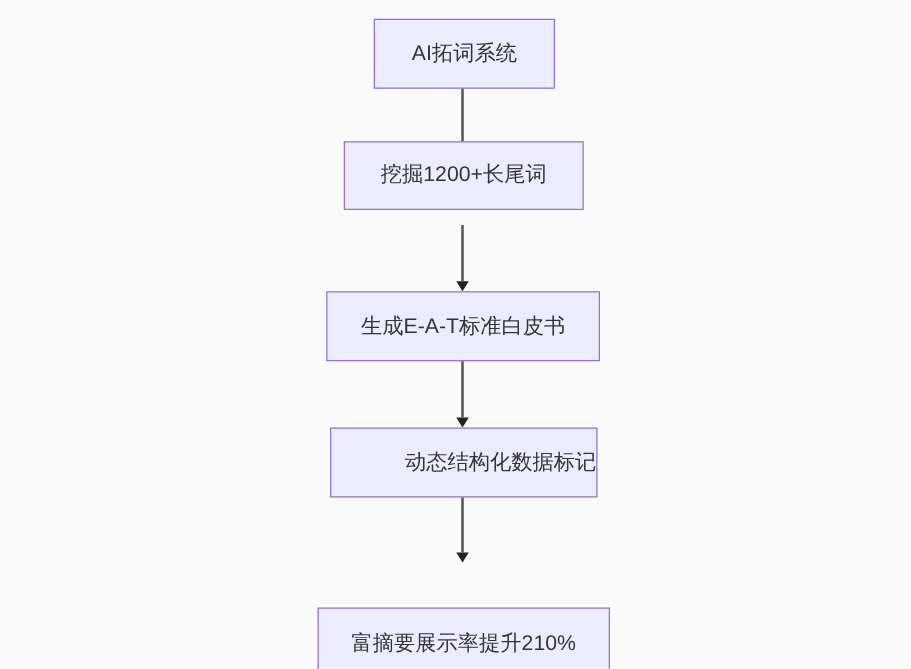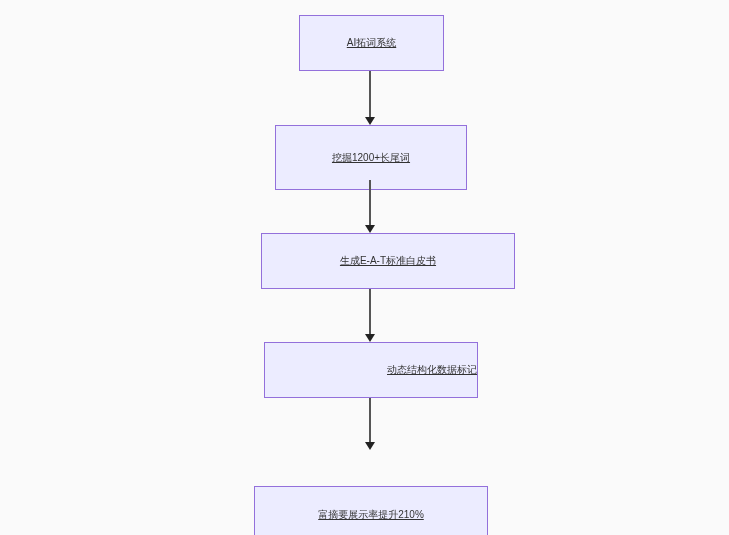--- a/index.html
+++ b/index.html
@@ -18,45 +18,44 @@
     position: absolute;
     box-sizing: border-box;
     background: var(--node-fill, #ECECFF);
     border: 1.5px solid var(--node-border, #9370DB);
     display: flex;
     align-items: center;
     justify-content: center;
   }
   .node-label {
     color: var(--node-text, #333333);
-    font-size: 10px;
+    font-size: 17px;
     line-height: 1.2;
     text-align: center;
     white-space: nowrap;
-    text-decoration: underline;
   }
   .edge-line {
     position: absolute;
     width: 2px;
     left: 369px;
     background: var(--edge-line, #555555);
   }
   .edge-head {
     position: absolute;
     left: 365px;
     width: 0;
     height: 0;
     border-left: 5px solid transparent;
     border-right: 5px solid transparent;
     border-top: 8px solid var(--arrowhead, #222222);
   }
   
   #node-0 { left: 299px; top: 15px;  width: 145px; height: 56px; }
-  #node-1 { left: 275px; top: 125px; width: 192px; height: 65px; }
-  #node-2 { left: 261px; top: 233px; width: 254px; height: 56px; align-items: center; }
+  #node-1 { left: 275px; top: 113px; width: 192px; height: 55px; }
+  #node-2 { left: 261px; top: 233px; width: 219px; height: 56px; align-items: center; }
   #node-3 { left: 264px; top: 342px; width: 214px; height: 56px; justify-content: flex-end; }
   #node-4 { left: 254px; top: 450px; width: 234px; height: 58px; margin-top: 36px; }
   
   #edge-line-0 { top: 71px;  height: 46px; }
   #edge-head-0 { top: 117px; }
   #edge-line-1 { top: 180px; height: 45px; }
   #edge-head-1 { top: 225px; }
   #edge-line-2 { top: 289px; height: 45px; }
   #edge-head-2 { top: 334px; }
   #edge-line-3 { top: 398px; height: 44px; }

